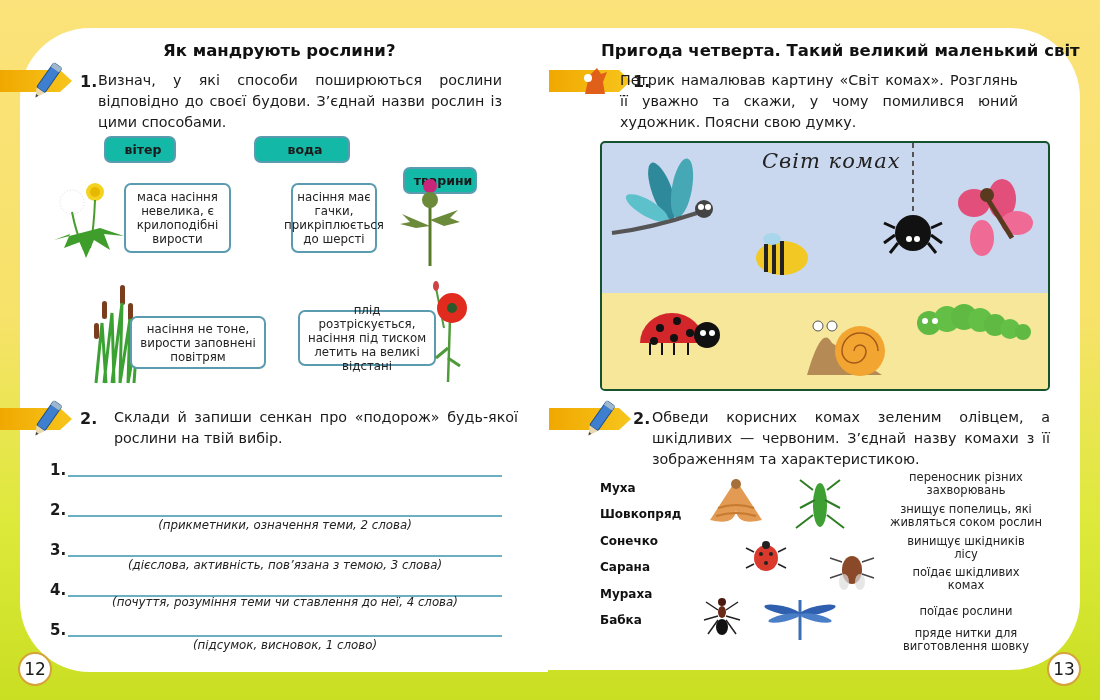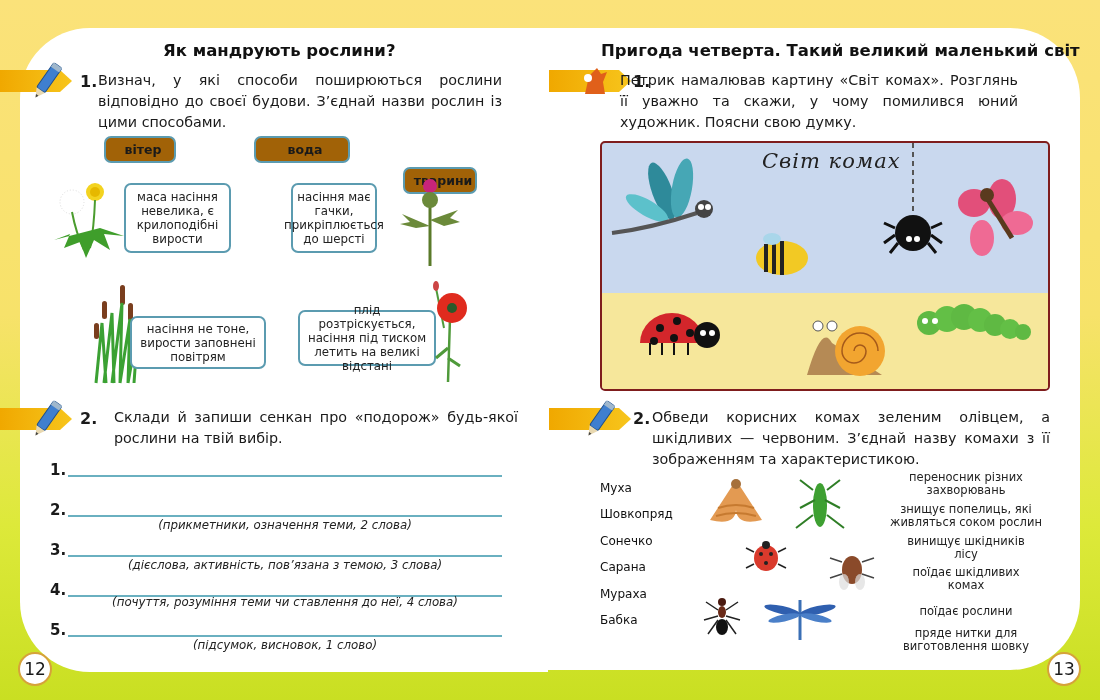--- a/index.html
+++ b/index.html
@@ -33,21 +33,21 @@
   .task-marker svg { position: absolute; }
   .task-num {
     position: absolute; font-weight: bold; font-size: 16px;
   }
   .task-text {
     position: absolute; font-size: 14.3px; line-height: 21px; text-align: justify; color: #1a1a1a;
   }
   .cat-box {
     position: absolute; height: 27px; border: 2px solid #5b9bb0; border-radius: 7px;
     font-weight: bold; font-size: 12.5px; display: flex; align-items: center; justify-content: center;
-    background: #a16207;
+    background: #14b8a6;
     padding-left: 6px;
   }
   .desc-box {
     position: absolute; border: 2px solid #5b9bb0; border-radius: 7px; background: #fff;
     font-size: 11.8px; line-height: 14px; text-align: center; display: flex; align-items: center;
     justify-content: center; padding: 4px 6px; color: #222;
   }
   .plant { position: absolute; }
   .line-row { position: absolute; left: 50px; width: 452px; height: 36px; }
   .line-row .num { position: absolute; left: 0; top: 0; font-weight: bold; font-size: 15px; }
@@ -56,32 +56,32 @@
     position: absolute; left: 18px; right: 0; top: 17px; text-align: center;
     font-style: italic; font-size: 11.8px; color: #222;
   }
   .page-num {
     position: absolute; width: 34px; height: 34px; border-radius: 50%; background: #fff;
     border: 2px solid #d6a23a; display: flex; align-items: center; justify-content: center;
     font-size: 17px; color: #1a1a1a;
   }
   .picture {
     position: absolute; left: 600px; top: 141px; width: 450px; height: 250px;
-    border: 2px solid #7f1d1d; border-radius: 5px; overflow: hidden;
+    border: 2px solid #14532d; border-radius: 5px; overflow: hidden;
     background: #c9d8ee;
   }
   .picture .ground {
     position: absolute; left: 0; right: 0; bottom: 0; height: 96px; background: #f6e79b;
   }
   .picture .caption {
     position: absolute; left: 160px; top: 6px; font-family: "DejaVu Serif", serif; font-style: italic;
     font-size: 21px; color: #222; letter-spacing: 1px;
   }
   .insect-name {
-    position: absolute; left: 600px; font-weight: normal; font-size: 12px; color: #111;
+    position: absolute; left: 600px; font-weight: bold; font-size: 12px; color: #111;
   }
   .insect-desc {
     position: absolute; left: 880px; width: 172px; text-align: center; font-size: 11.5px; line-height: 13px; color: #222;
   }
 </style>
 </head>
 <body>
 
 <div class="page page-left"></div>
 

